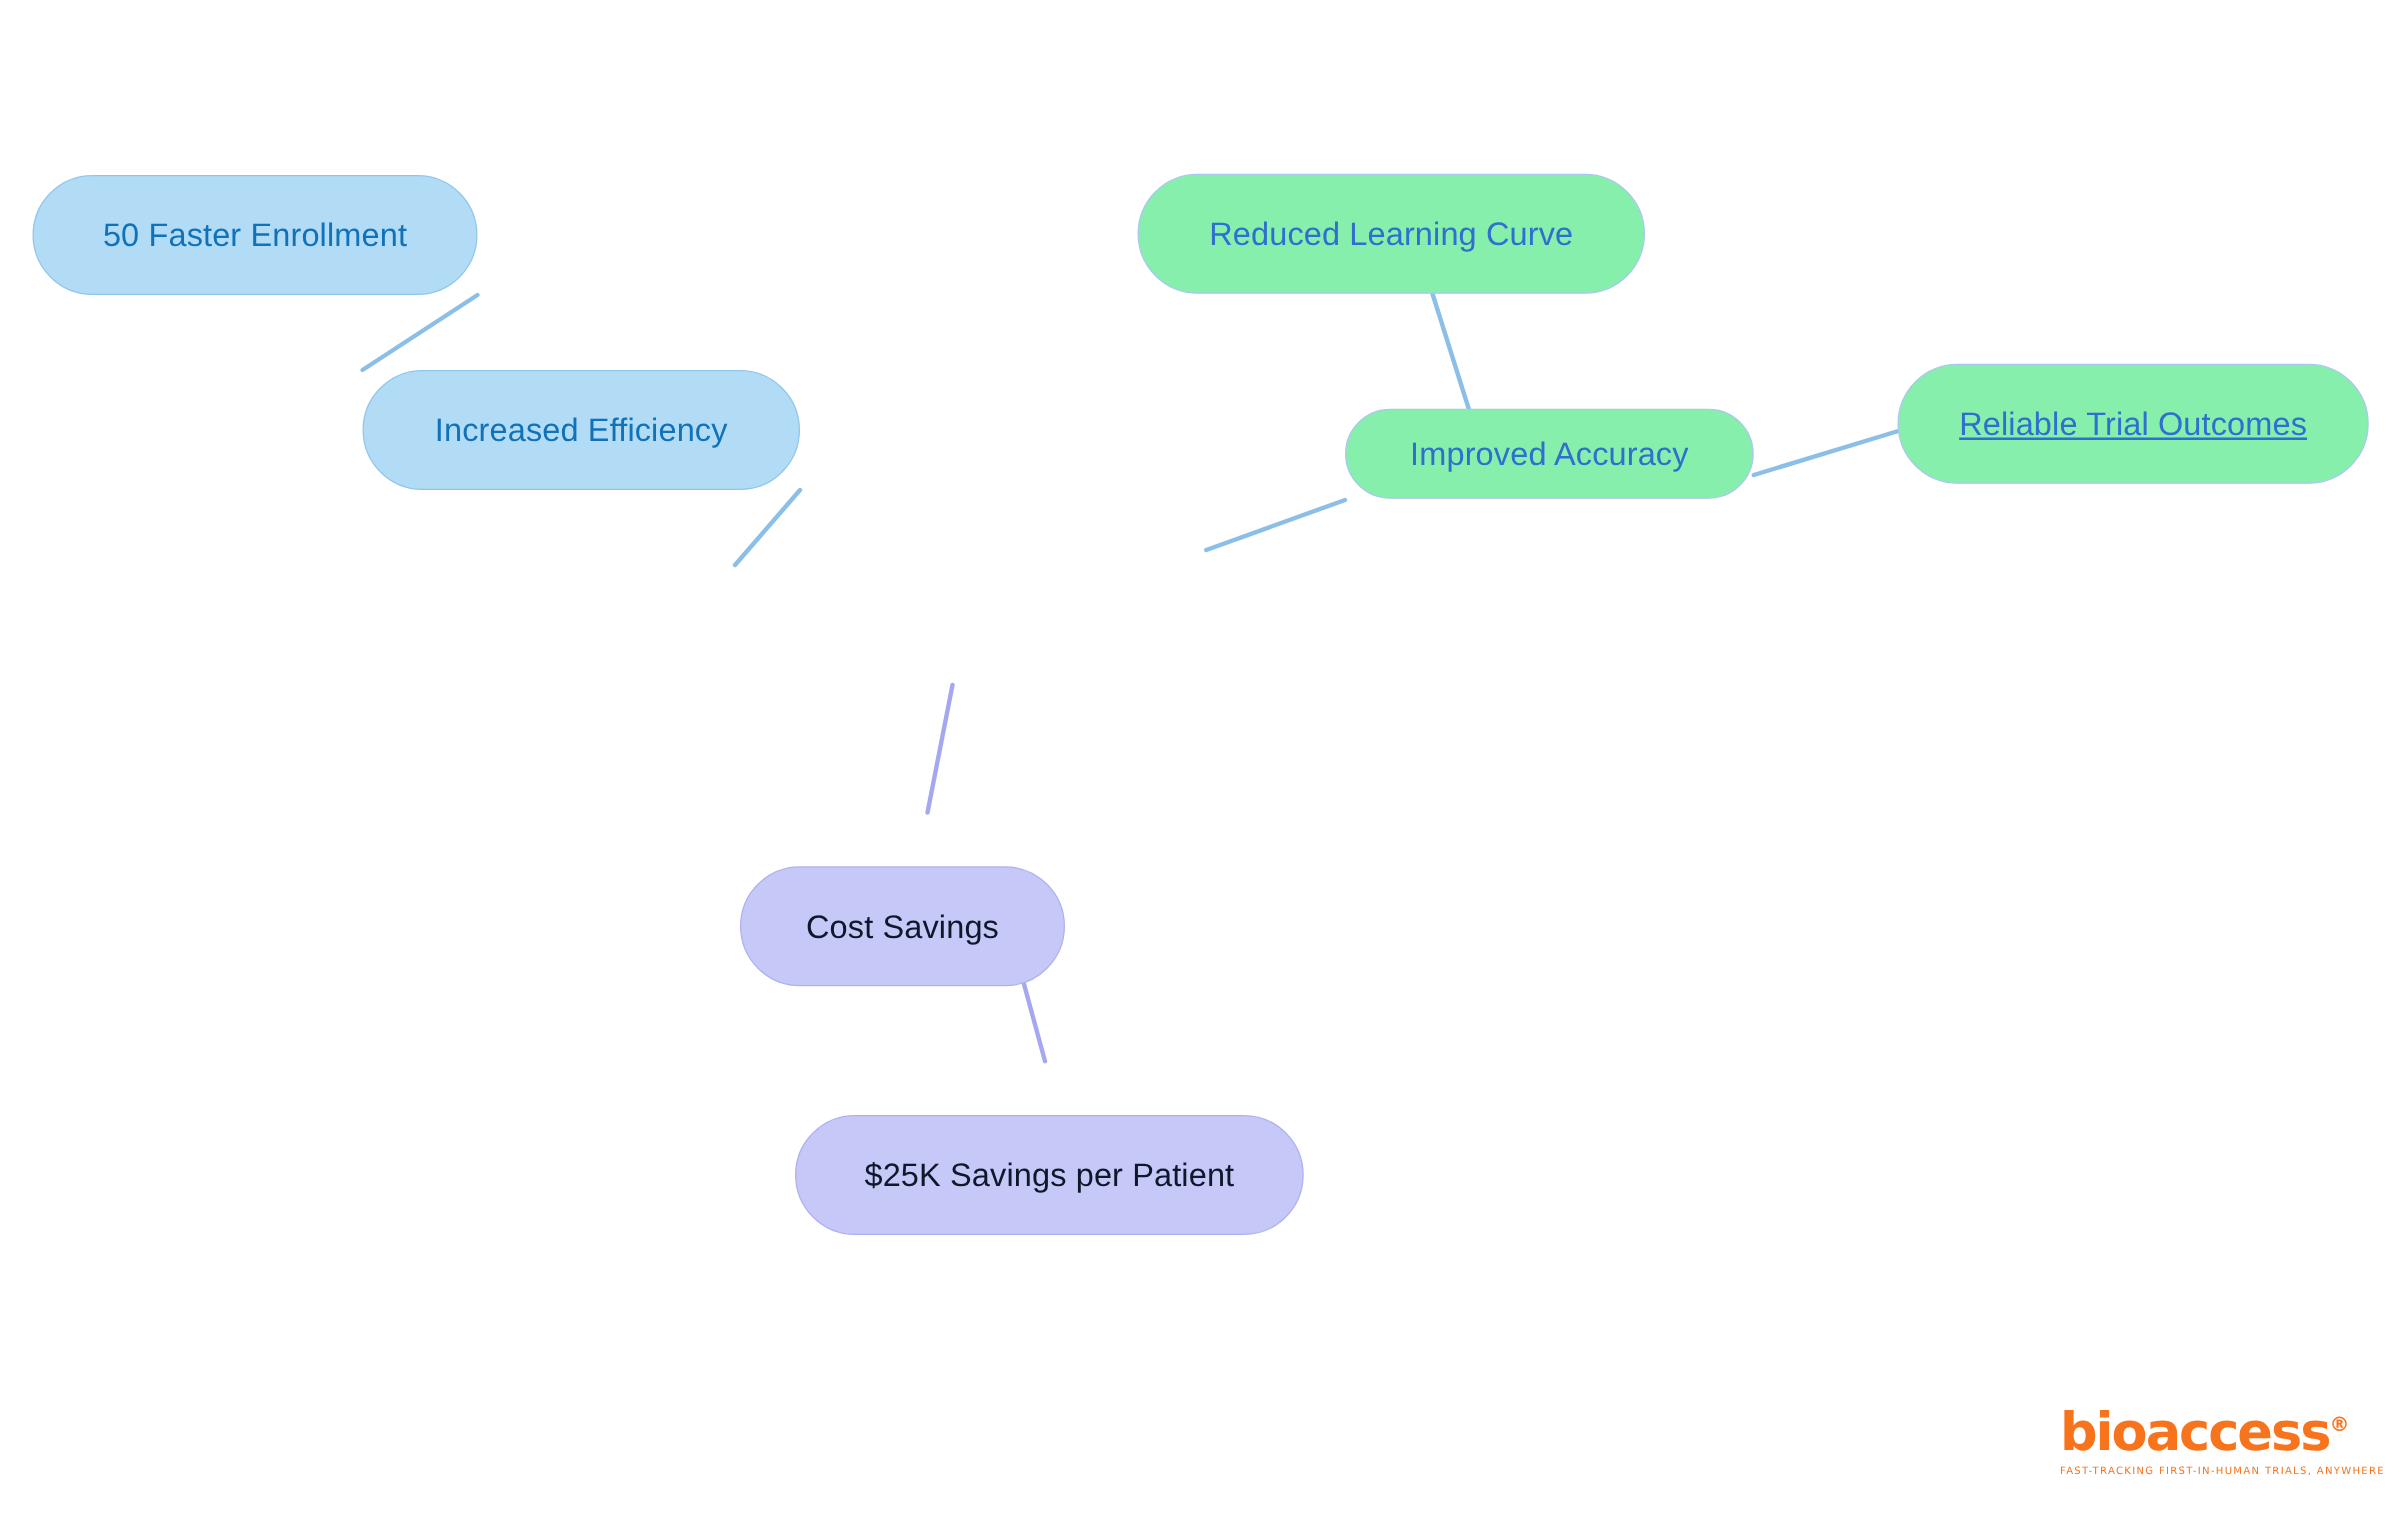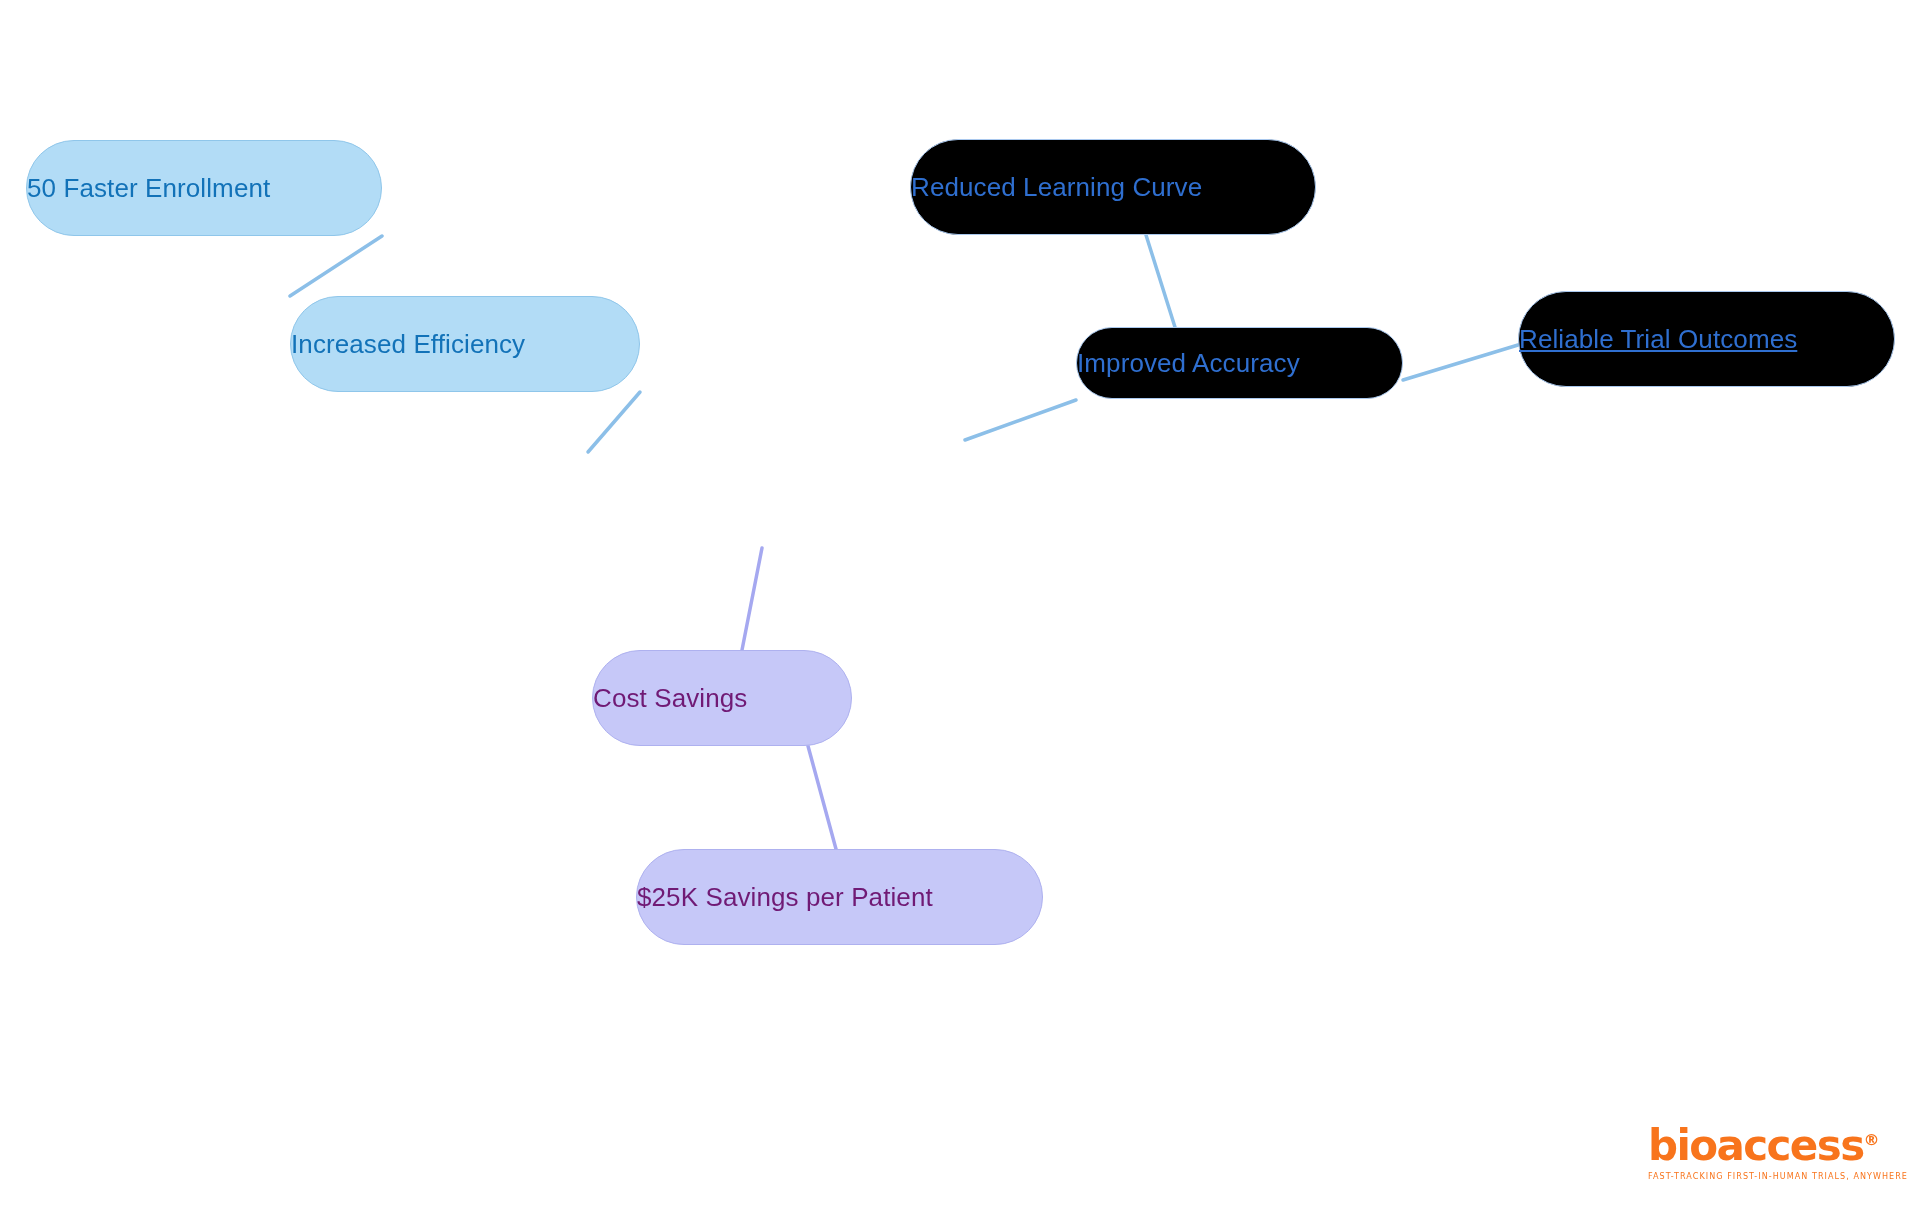--- a/index.html
+++ b/index.html
@@ -29,20 +29,21 @@
     width: 1920px;
     height: 1215px;
     pointer-events: none;
   }
 
   .node {
     position: absolute;
     box-sizing: border-box;
     display: flex;
     align-items: center;
+    justify-content: center;
     text-align: center;
     white-space: nowrap;
     letter-spacing: 0.1px;
   }
 
   .node-root {
     background: #131a24;
     color: #ffffff;
     border-radius: 32px;
     font-size: 27px;
@@ -51,33 +52,34 @@
 
   .node-blue-a {
     background: #b2dcf6;
     border: 1.5px solid #8fc6ea;
     border-radius: 999px;
     color: #1272b8;
     font-size: 26px;
   }
 
   .node-blue-b {
-    background: #000000;
+    background: #86efac;
     border: 1.5px solid #a9c8ee;
     border-radius: 999px;
     color: #2f6fd0;
     font-size: 26px;
   }
 
   .node-purple {
     background: #c6c8f8;
     border: 1.5px solid #aeb1ef;
     border-radius: 999px;
-    color: #701a75;
+    color: #0f172a;
     font-size: 26px;
+    margin-top: 43px;
   }
 
   #logo {
     position: absolute;
     left: 1648px;
     top: 1112px;
     width: 240px;
     height: 74px;
     display: flex;
     flex-direction: column;

